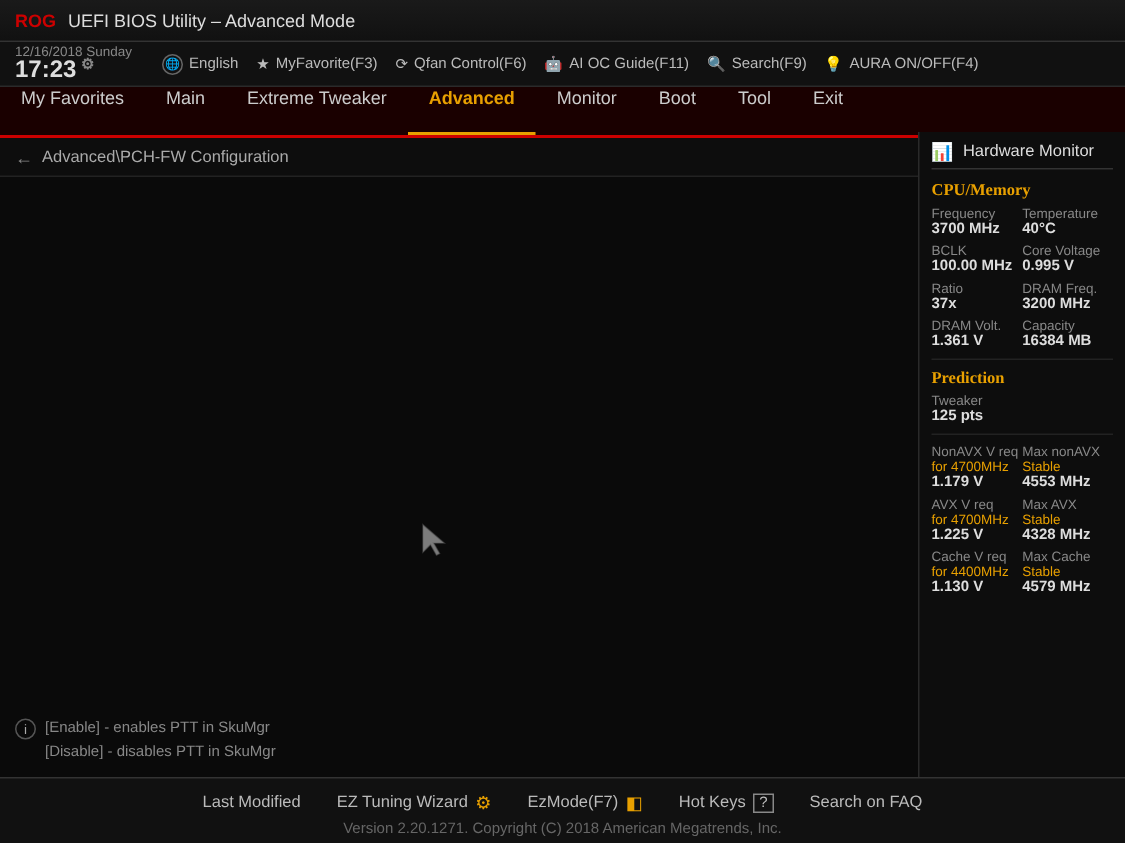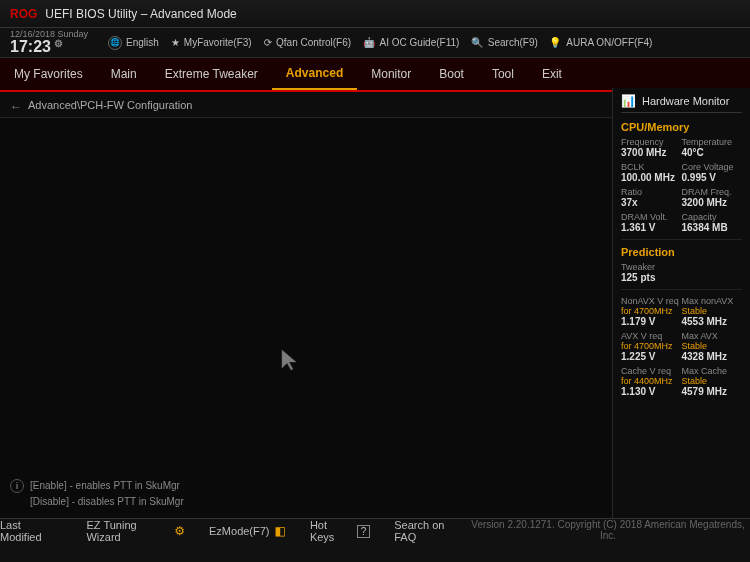--- a/index.html
+++ b/index.html
@@ -114,20 +114,21 @@
     }
     .hw-monitor-icon {
       color: #c00;
       font-size: 12px;
     }
     .hw-section-title {
       color: #e8a000;
       font-size: 11px;
       font-weight: bold;
       margin: 6px 0 4px 0;
+      font-family: Liberation Serif, serif;
     }
     .hw-row {
       display: flex;
       justify-content: space-between;
       margin-bottom: 4px;
     }
     .hw-col {
       flex: 1;
     }
     .hw-label {
@@ -169,21 +170,21 @@
       background: #1a0000;
       height: 34px;
       display: flex;
       align-items: center;
       border-bottom: 2px solid #c00;
     }
     .nav-item {
       padding: 0 14px;
       height: 100%;
       display: flex;
-      align-items: center;
+      align-items: flex-start;
       font-size: 12px;
       color: #ccc;
       cursor: pointer;
       white-space: nowrap;
     }
     .nav-item.active {
       color: #e8a000;
       border-bottom: 2px solid #e8a000;
       background: transparent;
       font-weight: bold;
@@ -283,20 +284,21 @@
     
     .bottom-bar {
       position: absolute;
       bottom: 0;
       left: 0;
       right: 0;
       height: 44px;
       background: #111;
       border-top: 1px solid #333;
       display: flex;
+      flex-direction: column;
       justify-content: center;
     }
     .bottom-actions {
       display: flex;
       align-items: center;
       justify-content: center;
       gap: 24px;
       height: 24px;
     }
     .bottom-action {

